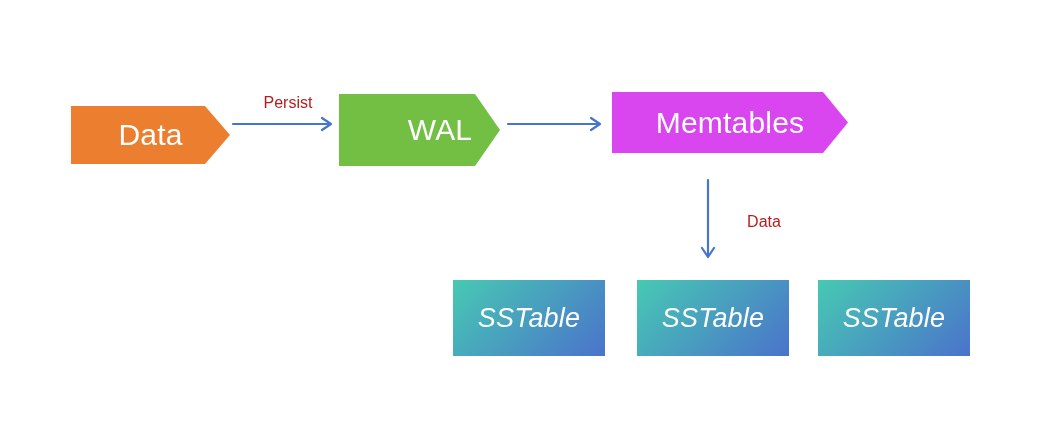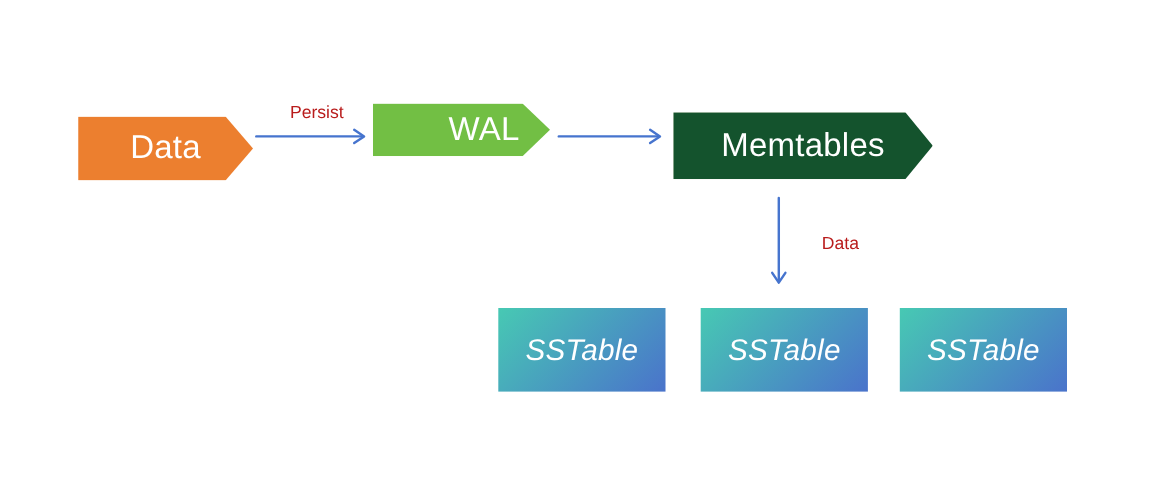--- a/index.html
+++ b/index.html
@@ -28,28 +28,28 @@
   }
   .pentagon {
     clip-path: polygon(0 0, calc(100% - 25px) 0, 100% 50%, calc(100% - 25px) 100%, 0 100%);
   }
   .node-data {
     left: 71px; top: 106px; width: 159px; height: 58px;
     background: #EC7F2F;
     filter: drop-shadow(0 0 2.5px rgba(236,127,47,0.55));
   }
   .node-wal {
-    left: 339px; top: 94px; width: 161px; height: 48px;
+    left: 339px; top: 94px; width: 161px; height: 72px;
     background: #72BF44;
     filter: drop-shadow(0 0 2.5px rgba(114,191,68,0.55));
     padding-left: 41px;
   }
   .node-memtables {
-    left: 612px; top: 102px; width: 236px; height: 61px;
-    background: #14532d;
+    left: 612px; top: 92px; width: 236px; height: 61px;
+    background: #d946ef;
     filter: drop-shadow(0 0 2.5px rgba(249,192,11,0.55));
   }
   .sstable {
     font-size: 27px;
     background: linear-gradient(135deg, #47C9B3 0%, #4A73CB 100%);
     width: 152px; height: 76px; top: 280px; font-style: italic;
   }
   .sstable-1 { left: 453px; }
   .sstable-2 { left: 637px; }
   .sstable-3 { left: 818px; }

